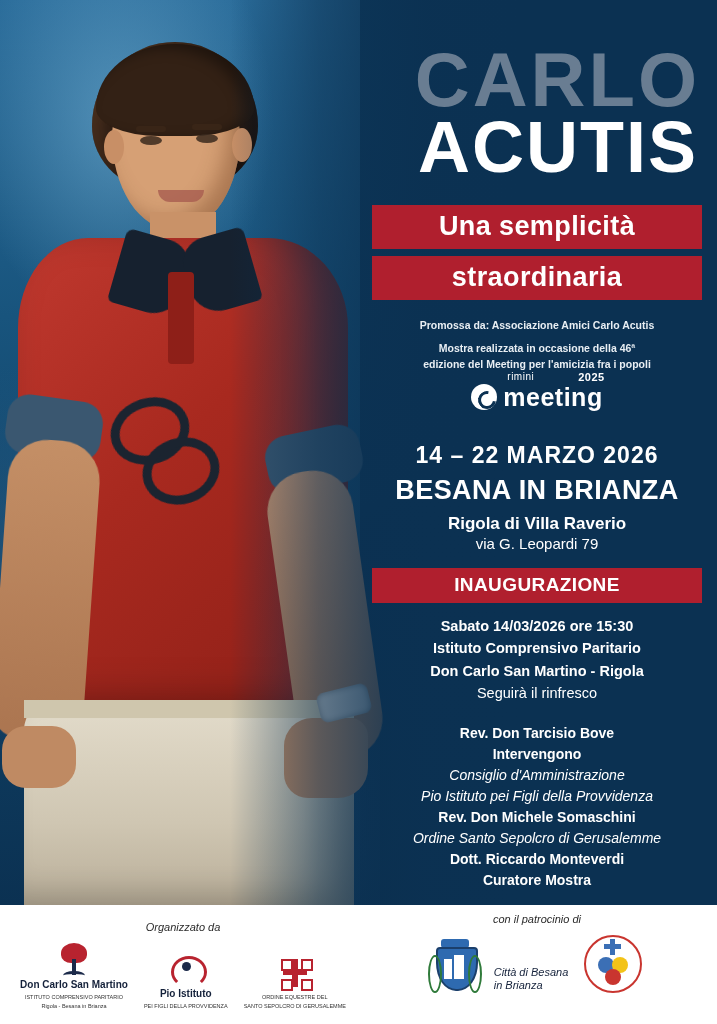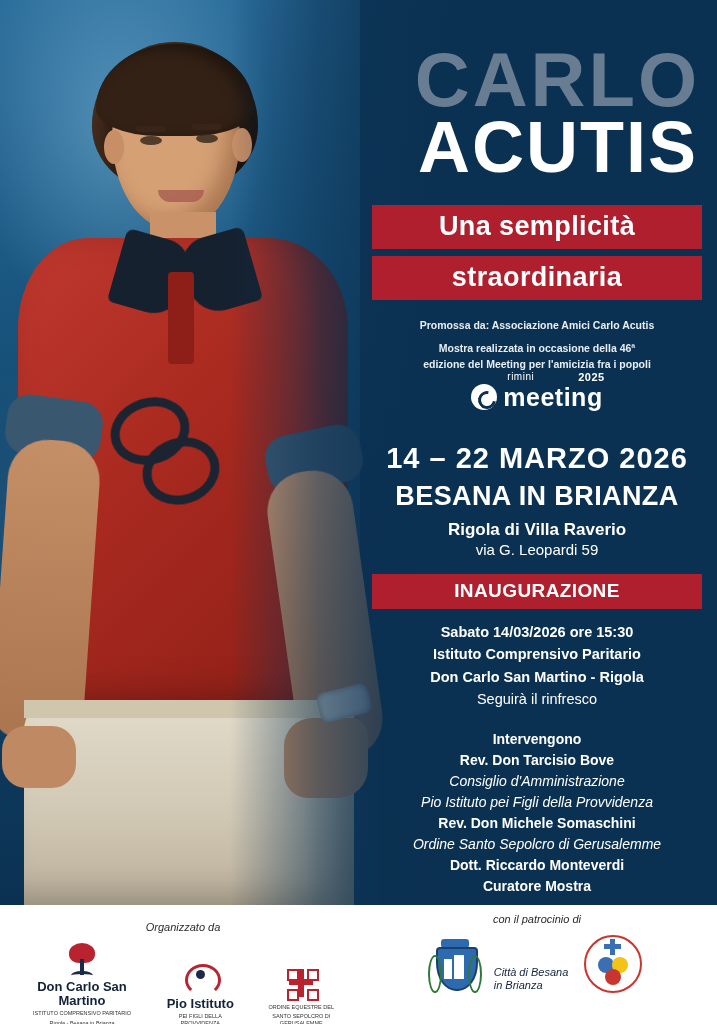--- a/index.html
+++ b/index.html
@@ -233,21 +233,21 @@
     font-size: 11px;
     font-weight: bold;
   }
   .meeting-pre {
     position: absolute;
     left: 4px; top: -12px;
     font-size: 10px;
     font-weight: normal;
     letter-spacing: .5px;
   }
-  .dates { font-size: 29px; font-weight: bold; letter-spacing: 1px; margin-top: 30px; }
+  .dates { font-size: 23px; font-weight: bold; letter-spacing: 1px; margin-top: 30px; }
   .city { font-size: 27px; font-weight: bold; letter-spacing: .4px; margin-top: 6px; }
   .venue { font-size: 17px; font-weight: bold; margin-top: 8px; }
   .street { font-size: 15px; margin-top: 1px; }
   .band-inaug { font-size: 19px; margin-top: 16px; }
   .inaug-lines { font-size: 14.5px; font-weight: bold; line-height: 1.55; margin-top: 12px; }
   .inaug-lines .light { font-weight: normal; }
   .speakers { font-size: 14px; font-weight: bold; line-height: 1.5; margin-top: 18px; }
   .speakers .it { font-style: italic; font-weight: normal; }
   .band-orari { font-size: 19px; margin-top: 18px; }
   .orari { font-size: 14.5px; margin-top: 11px; }
@@ -284,21 +284,21 @@
     justify-content: center;
     gap: 16px;
     margin-top: 10px;
   }
   .logo {
     display: flex;
     flex-direction: column;
     align-items: center;
     gap: 3px;
   }
-  .logo-name { font-size: 13px; font-weight: bold; line-height: 1.05; }
+  .logo-name { font-size: 10px; font-weight: bold; line-height: 1.05; }
   .logo-sub { font-size: 5.5px; line-height: 1.15; color:#333; }
   .mark-tree {
     width: 34px; height: 34px;
     position: relative;
   }
   .mark-tree .canopy {
     position: absolute; left: 4px; top: 0;
     width: 26px; height: 20px;
     background: #b8232f;
     border-radius: 50% 50% 40% 40%;
@@ -449,34 +449,34 @@
       <div class="meeting-text">
         <span class="meeting-pre">rimini</span>
         <span>meeting</span>
         <span class="meeting-sup">2025</span>
       </div>
     </div>
 
     <div class="dates">14 – 22 MARZO 2026</div>
     <div class="city">BESANA IN BRIANZA</div>
     <div class="venue">Rigola di Villa Raverio</div>
-    <div class="street">via G. Leopardi 59</div>
+    <div class="street">via G. Leopardi 79</div>
 
     <div class="band band-inaug">INAUGURAZIONE</div>
 
     <div class="inaug-lines">
       <div>Sabato 14/03/2026 ore 15:30</div>
       <div>Istituto Comprensivo Paritario</div>
       <div>Don Carlo San Martino - Rigola</div>
       <div class="light">Seguirà il rinfresco</div>
     </div>
 
     <div class="speakers">
+      <div>Rev. Don Tarcisio Bove</div>
       <div>Intervengono</div>
-      <div>Rev. Don Tarcisio Bove</div>
       <div class="it">Consiglio d'Amministrazione</div>
       <div class="it">Pio Istituto pei Figli della Provvidenza</div>
       <div>Rev. Don Michele Somaschini</div>
       <div class="it">Ordine Santo Sepolcro di Gerusalemme</div>
       <div>Dott. Riccardo Monteverdi</div>
       <div>Curatore Mostra</div>
     </div>
 
     <div class="band band-orari">ORARI MOSTRA</div>
     <div class="orari">tutti i giorni 10:00 – 13:00 e 15:00-19:00</div>

